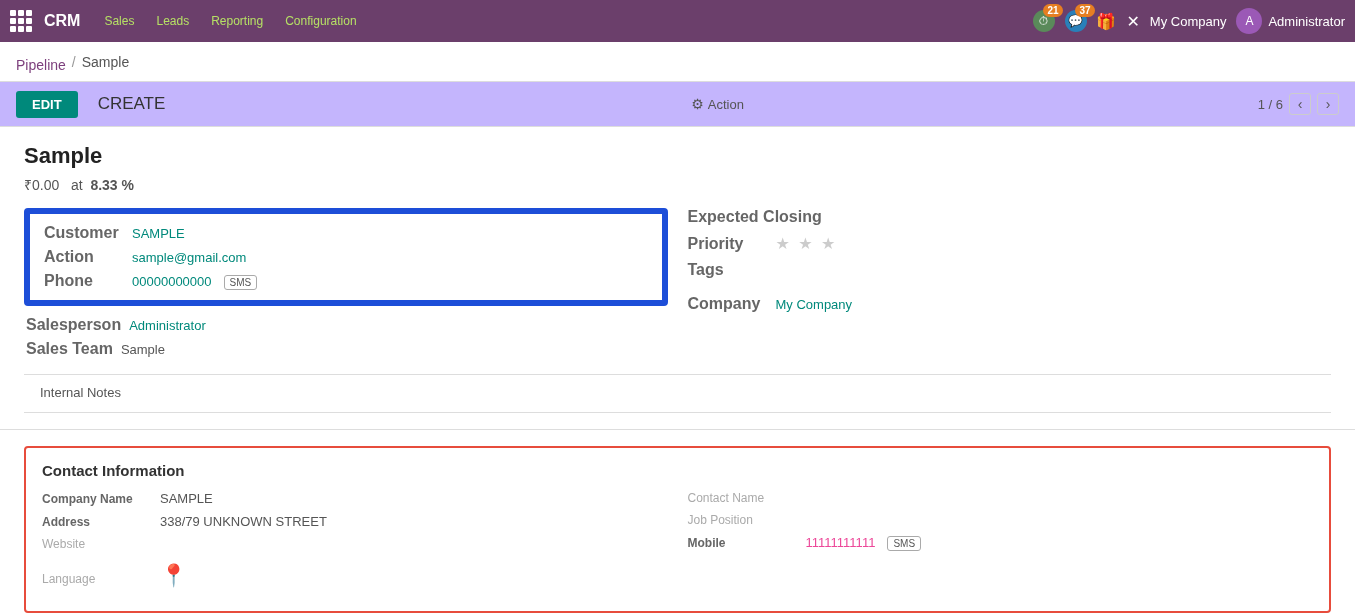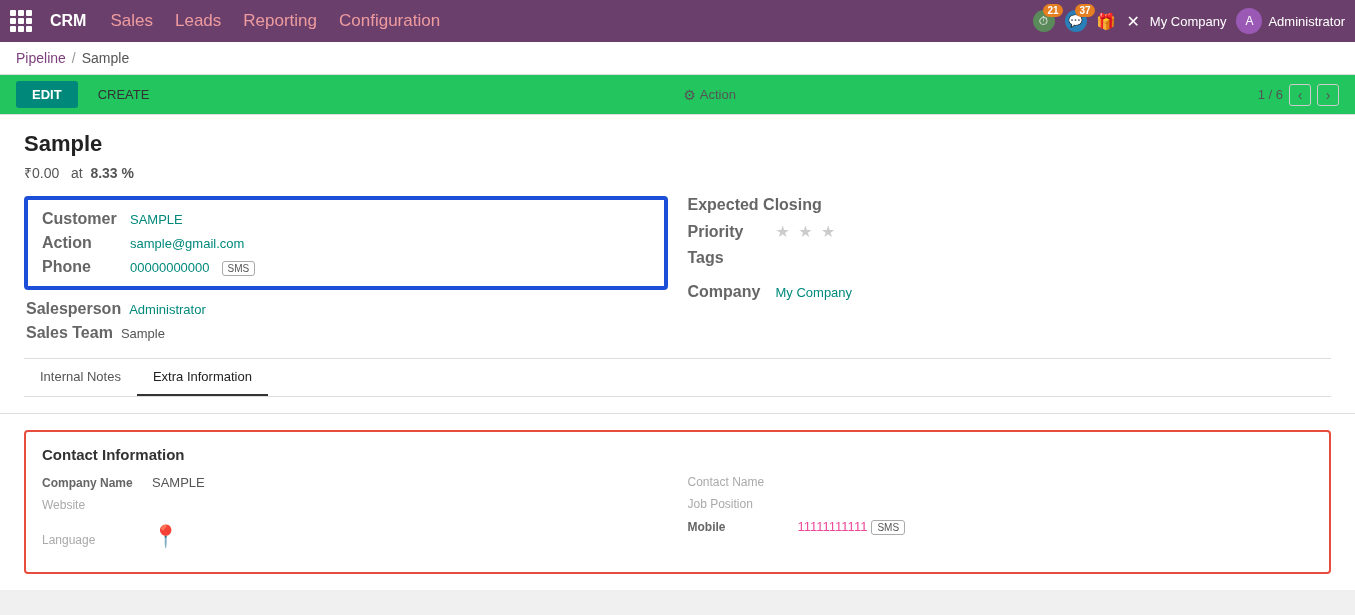--- a/index.html
+++ b/index.html
@@ -13,36 +13,35 @@
       display: flex;
       align-items: center;
       padding: 0 10px;
       gap: 6px;
     }
     .navbar-brand {
       font-size: 16px;
       font-weight: bold;
       color: #fff;
       margin-right: 10px;
-      margin-left: 6px;
     }
     .navbar-grid-icon {
       display: grid;
       grid-template-columns: repeat(3,6px);
       grid-template-rows: repeat(3,6px);
       gap: 2px;
       margin-right: 6px;
     }
     .navbar-grid-icon span {
       background: #fff;
       border-radius: 1px;
     }
     .nav-item {
-      color: #fca5a5;
-      font-size: 17px;
+      color: #bef264;
+      font-size: 12px;
       padding: 0 8px;
       cursor: pointer;
       opacity: 0.9;
     }
     .nav-spacer { flex: 1; }
     .nav-icon-group {
       display: flex;
       align-items: center;
       gap: 10px;
     }
@@ -100,34 +99,35 @@
       display: flex;
       align-items: center;
       gap: 6px;
     }
     .breadcrumb-link {
       color: #7c3f7c;
       font-size: 14px;
       font-weight: 500;
       cursor: pointer;
       text-decoration: none;
+      margin-top: 7px;
     }
     .breadcrumb-sep {
       color: #999;
       font-size: 14px;
     }
     .breadcrumb-current {
       color: #555;
       font-size: 14px;
       font-weight: 500;
     }
 
     
     .toolbar {
-      background: #22c55e;
+      background: #c4b5fd;
       border-bottom: 1px solid #ddd;
       padding: 6px 16px;
       display: flex;
       align-items: center;
       gap: 8px;
     }
     .btn-edit {
       background: #00897b;
       color: #fff;
       border: none;
@@ -135,21 +135,21 @@
       font-size: 13px;
       border-radius: 3px;
       cursor: pointer;
       font-weight: bold;
     }
     .btn-create {
       background: transparent;
       color: #333;
       border: none;
       padding: 6px 12px;
-      font-size: 13px;
+      font-size: 17px;
       cursor: pointer;
       font-weight: 500;
     }
     .toolbar-spacer { flex: 1; }
     .btn-action {
       background: transparent;
       border: none;
       color: #555;
       font-size: 13px;
       cursor: pointer;
@@ -211,21 +211,21 @@
       gap: 20px;
       margin-bottom: 16px;
     }
     .fields-left {
       flex: 1;
     }
     .fields-right {
       flex: 1;
     }
     .field-box {
-      border: 4px solid #1d4ed8;
+      border: 6px solid #1d4ed8;
       border-radius: 4px;
       padding: 10px 14px;
       margin-bottom: 10px;
     }
     .field-row {
       display: flex;
       align-items: baseline;
       gap: 8px;
       margin-bottom: 6px;
     }
@@ -308,20 +308,21 @@
       display: flex;
       gap: 20px;
     }
     .contact-col {
       flex: 1;
     }
     .contact-field-row {
       display: flex;
       align-items: baseline;
       margin-bottom: 8px;
+      gap: 8px;
     }
     .contact-label {
       min-width: 110px;
       color: #666;
       font-size: 12px;
       font-weight: 600;
     }
     .contact-value {
       color: #555;
       font-size: 13px;
@@ -467,36 +468,39 @@
         <div class="field-row">
           <span class="field-label">Company</span>
           <span class="field-value link">My Company</span>
         </div>
       </div>
     </div>
 
     <div class="tabs-section">
       <div class="tabs-bar">
         <div class="tab">Internal Notes</div>
-        <div class="tab active">Extra Information</div>
       </div>
     </div>
   </div>
 
   <div class="contact-section">
     <div class="contact-box">
       <div class="contact-title">Contact Information</div>
       <div class="contact-grid">
 
         <div class="contact-col">
           <div class="contact-field-row">
             <span class="contact-label">Company Name</span>
             <span class="contact-value">SAMPLE</span>
           </div>
           <div class="contact-field-row">
+            <span class="contact-label">Address</span>
+            <span class="contact-value">338/79 UNKNOWN STREET</span>
+          </div>
+          <div class="contact-field-row">
             <span class="contact-label light">Website</span>
           </div>
           <div class="contact-field-row">
             <span class="contact-label light">Language</span>
             <span class="map-pin">📍</span>
           </div>
         </div>
 
         <div class="contact-col">
           <div class="contact-field-row">

